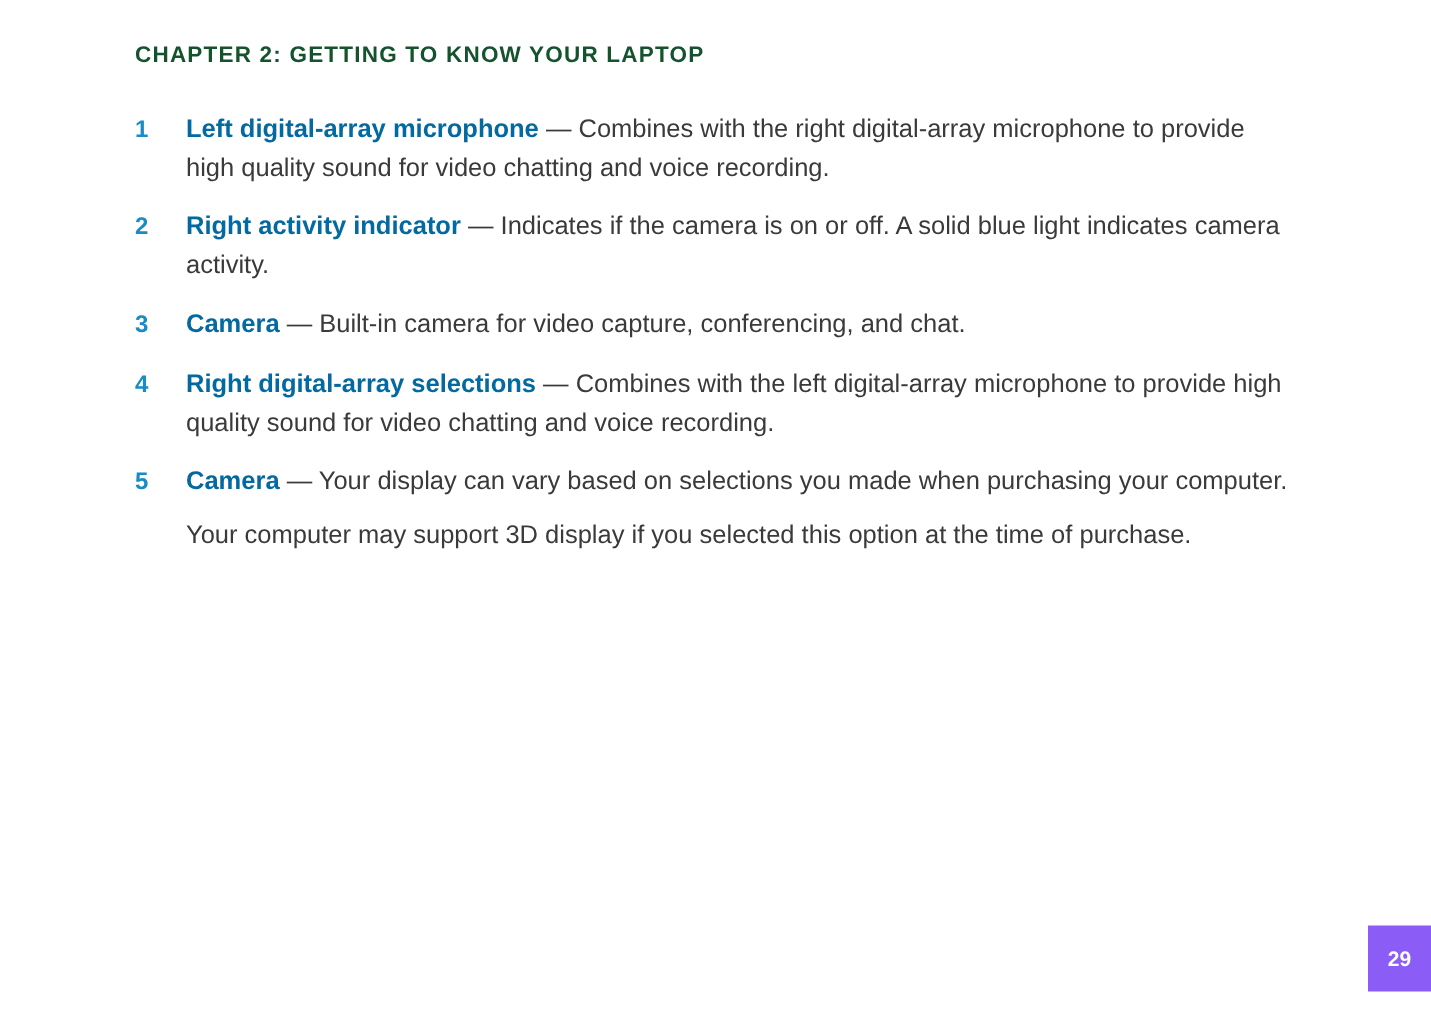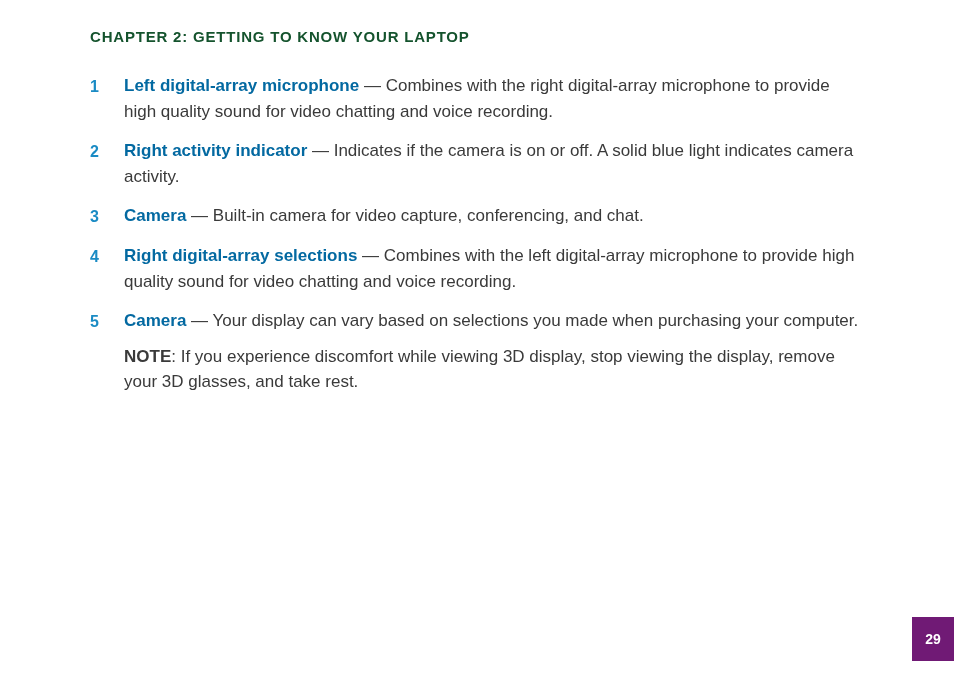--- a/index.html
+++ b/index.html
@@ -49,21 +49,21 @@
   .sub {
     margin-top: 10px;
   }
   .note-label { font-weight: 700; }
   .page-number-tab {
     position: absolute;
     right: 0;
     bottom: 16px;
     width: 42px;
     height: 44px;
-    background: #701a75;
+    background: #8b5cf6;
     color: #fff;
     font-size: 14px;
     font-weight: 600;
     display: flex;
     align-items: center;
     justify-content: center;
   }
 </style>
 </head>
 <body>
@@ -96,22 +96,20 @@
     <div class="num">4</div>
     <div class="body">
       <span class="term">Right digital-array selections</span><span> — Combines with the left digital-array microphone to provide high quality sound for video chatting and voice recording.</span>
     </div>
   </div>
 
   <div class="item">
     <div class="num">5</div>
     <div class="body">
       <span class="term">Camera</span><span> — Your display can vary based on selections you made when purchasing your computer.</span>
-      <div class="sub">
-        <span class="note-label">NOTE</span><span>: If you experience discomfort while viewing 3D display, stop viewing the display, remove your 3D glasses, and take rest.</span>
-      </div>
+      <div class="sub">Your computer may support 3D display if you selected this option at the time of purchase.</div>
     </div>
   </div>
 </div>
 
 <div class="page-number-tab">
   <span>29</span>
 </div>
 
 </body></html>

